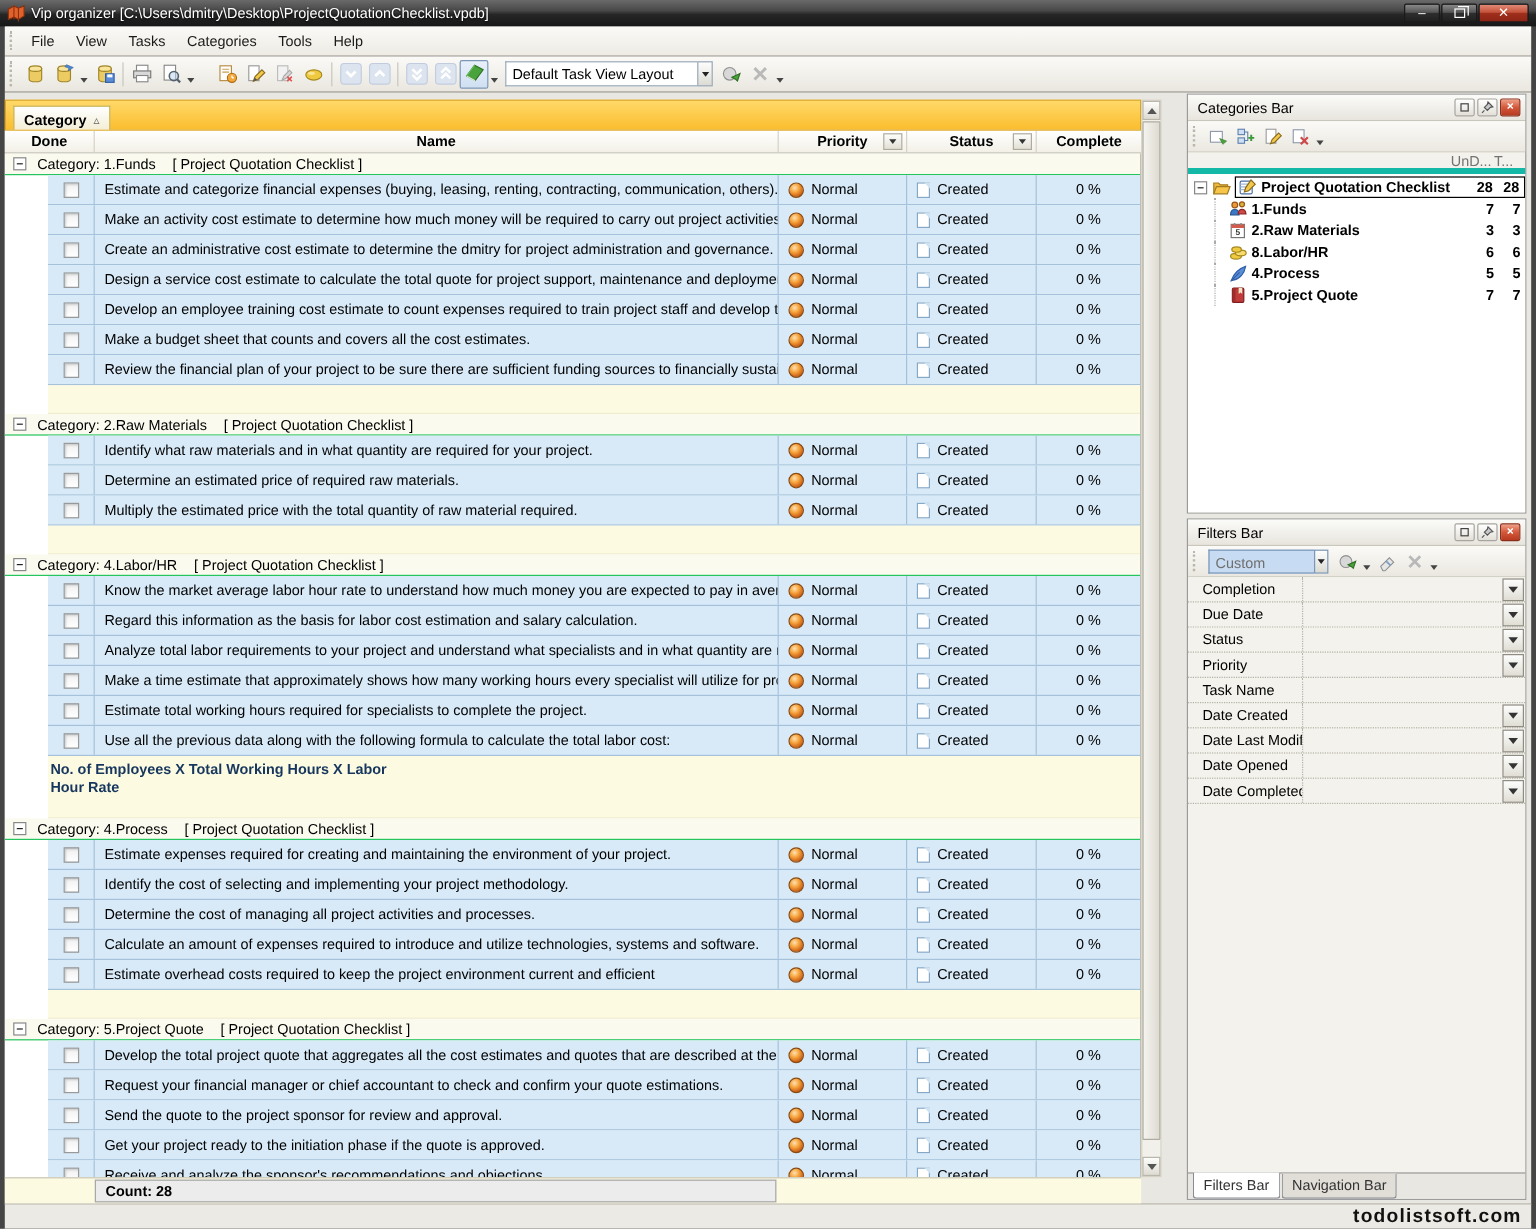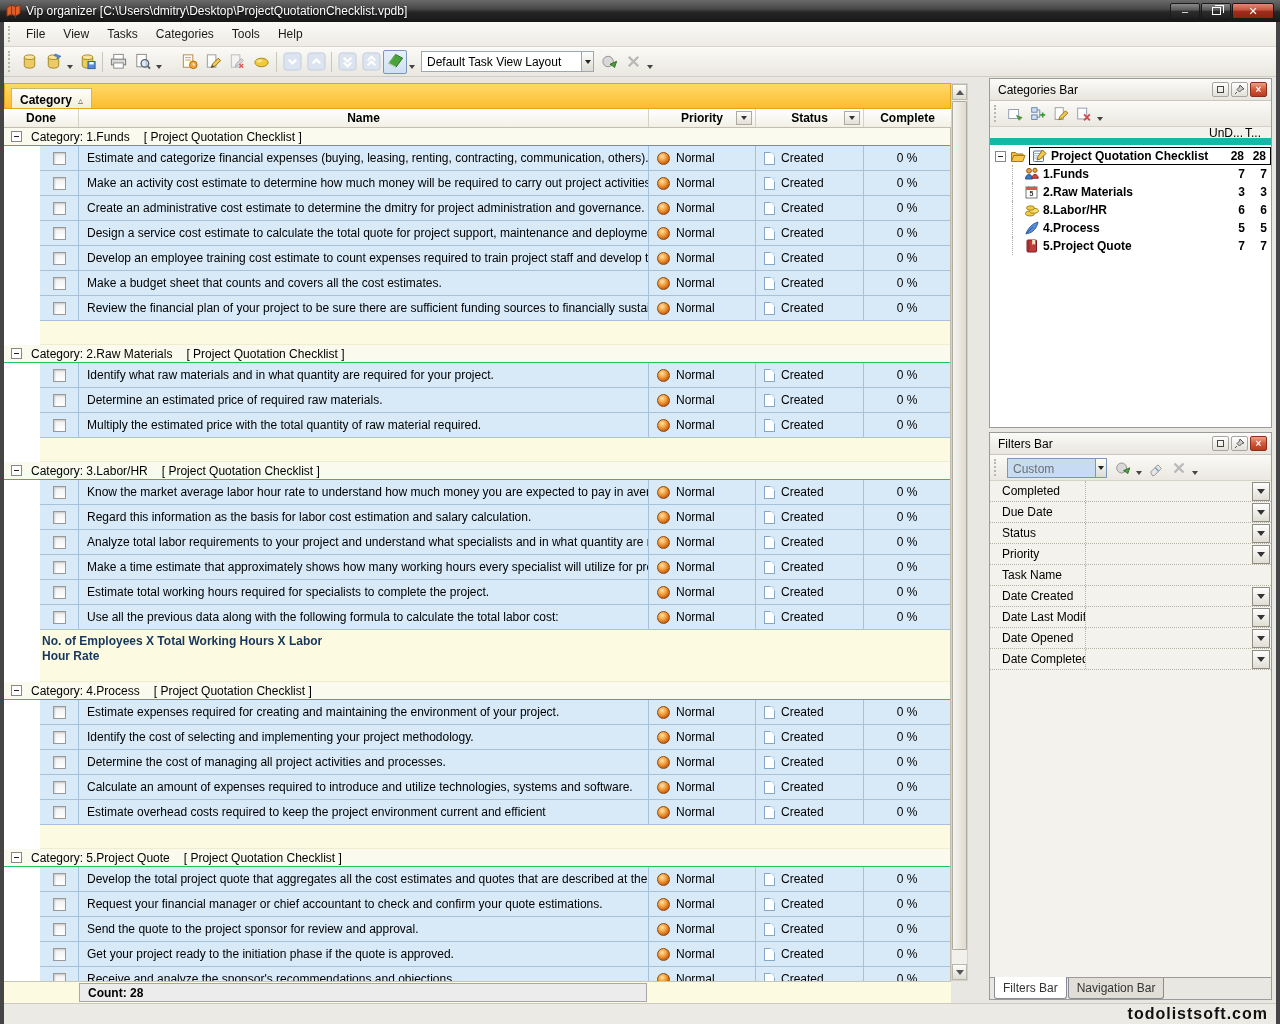--- a/index.html
+++ b/index.html
@@ -99,21 +99,21 @@
     display:flex; align-items:center; padding:0 4px 0 8px; }
   .panel-title .pt-label { flex:1; }
   .pt-btn { width:17px; height:15px; margin-left:2px; display:flex; align-items:center; justify-content:center;
     border:1px solid #a8a5a0; border-radius:2px; background:linear-gradient(#ffffff,#e2e0d8); font-size:10px; color:#333; }
   .pt-btn.close { background:linear-gradient(#f0a088,#d4583a 50%,#b83a20); color:#fff; font-weight:bold; border-color:#8c2f1a; }
   .pt-btn svg { width:11px; height:11px; }
   .panel-toolbar { height:26px; display:flex; align-items:center; background:linear-gradient(#fbfaf7,#eae8e0); border-bottom:1px solid #d4d1c6; }
   .panel-toolbar .tb-btn { width:23px; height:22px; }
   .panel-toolbar .tb-btn svg { width:18px; height:18px; }
 
-  .tree-colhead { height:18px; display:flex; align-items:center; justify-content:flex-end; border-bottom:7px solid #14b8a6; color:#000000; }
+  .tree-colhead { height:18px; display:flex; align-items:center; justify-content:flex-end; border-bottom:5px solid #14b8a6; color:#737373; }
   .tree-colhead span { overflow:hidden; white-space:nowrap; }
   .tc-und { width:36px; } .tc-tot { width:26px; padding-right:4px; }
   .tree-body { flex:1; background:#fff; overflow:hidden; padding-top:2px; }
   .tree-row { height:18px; display:flex; align-items:center; font-weight:bold; }
   .tree-row .t-icon { width:16px; height:16px; margin-right:3px; flex:0 0 auto; }
   .tree-row .t-label { flex:1; white-space:nowrap; overflow:hidden; }
   .tree-row .t-und { width:32px; text-align:right; } .tree-row .t-tot { width:26px; text-align:right; padding-right:4px; }
   .tree-root-box { flex:1; display:flex; align-items:center; border:1px solid #000; background:#fff; height:18px; }
   .tree-child { padding-left:34px; position:relative; }
   .tree-child::before { content:""; position:absolute; left:22px; top:0; bottom:0; border-left:1px dotted #aaa; }
@@ -517,21 +517,21 @@
           <span class="doc-icon"></span>
           <span>Created</span>
         </div>
         <div class="cell comp">
           <span>0 %</span>
         </div>
       </div>
       <div class="group-spacer"></div>
       <div class="group-header">
         <span class="expander"></span>
-        <span>Category: 3.Labor/HR</span>
+        <span>Category: 4.Labor/HR</span>
         <span class="group-suffix">[ Project Quotation Checklist ]</span>
       </div>
       <div class="task-row">
         <div class="cell done">
           <span class="checkbox"></span>
         </div>
         <div class="cell name">
           <span>Know the market average labor hour rate to understand how much money you are expected to pay in average to project</span>
         </div>
         <div class="cell pri">
@@ -1026,21 +1026,21 @@
           <span class="tb-btn">
             <svg viewBox="0 0 20 20">
               <path d="M5 5l10 10M15 5L5 15" stroke="#b9b9b9" stroke-width="2.6"></path>
             </svg>
           </span>
           <span class="tb-caret"></span>
         </span>
     </div>
     <div class="filter-rows" id="filter-rows">
         <div class="filter-row">
-          <span class="f-label">Completed</span>
+          <span class="f-label">Completion</span>
           <span class="f-value"></span>
           <span class="f-drop"></span>
         </div>
         <div class="filter-row">
           <span class="f-label">Due Date</span>
           <span class="f-value"></span>
           <span class="f-drop"></span>
         </div>
         <div class="filter-row">
           <span class="f-label">Status</span>

